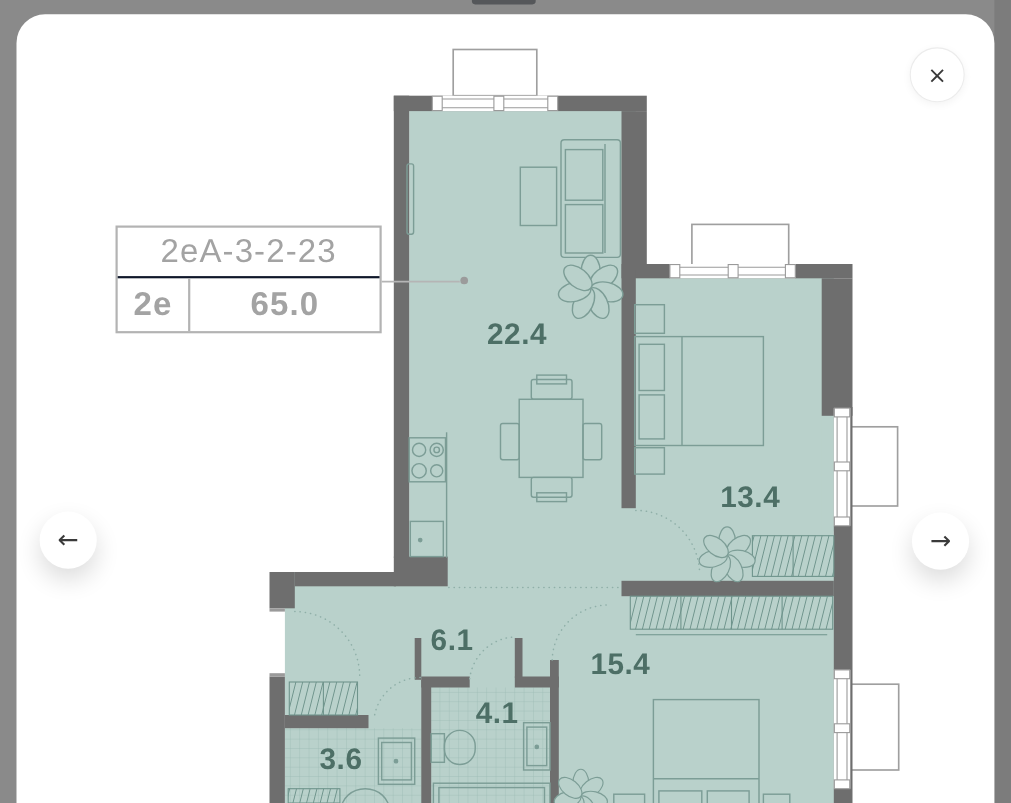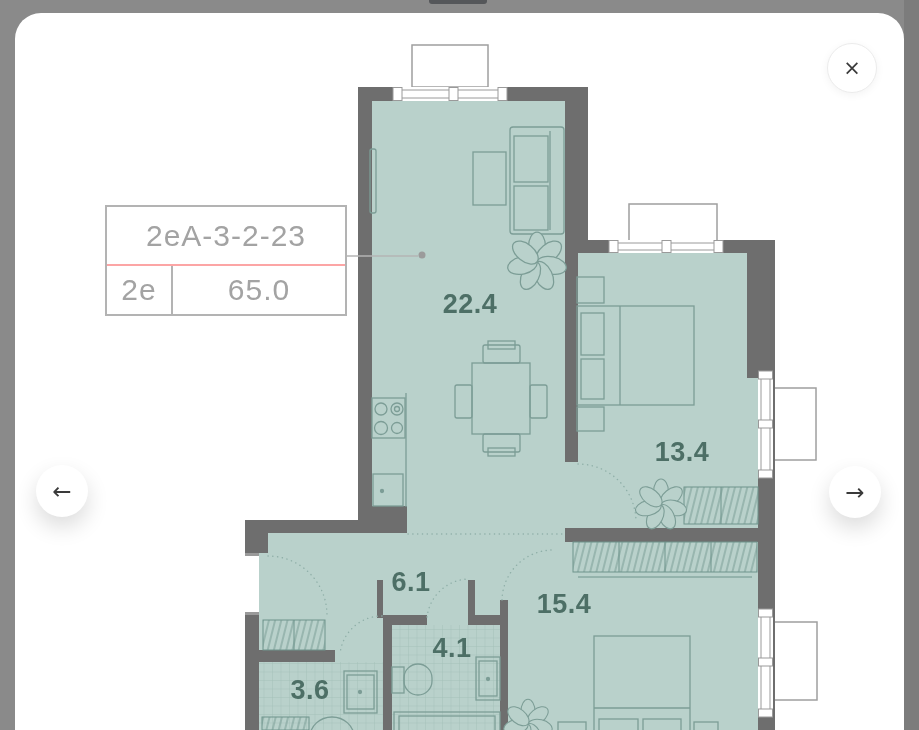--- a/index.html
+++ b/index.html
@@ -13,22 +13,22 @@
     position:absolute;left:15px;top:13px;width:889px;height:760px;
     background:#ffffff;border-radius:26px;overflow:hidden;
   }
   svg.plan{position:absolute;left:-15px;top:-13px;width:919px;height:730px;display:block;}
   
   .unit-card{
     position:absolute;left:90px;top:192px;width:238px;
     background:#fff;border:2px solid #b3b3b3;
     color:#a3a3a3;font-size:30px;letter-spacing:1px;
   }
-  .uc-row1{height:57px;display:flex;align-items:center;justify-content:center;}
-  .uc-row2{height:48px;display:flex;border-top:2px solid #fca5a5;}
+  .uc-row1{height:44px;display:flex;align-items:center;justify-content:center;}
+  .uc-row2{height:48px;display:flex;border-top:2px solid #0f172a;font-weight:bold;}
   .uc-type{width:64px;display:flex;align-items:center;justify-content:center;border-right:2px solid #b3b3b3;}
   .uc-area{flex:1;display:flex;align-items:center;justify-content:center;border-radius:11px;}
   
   .circle-btn{
     position:absolute;border-radius:50%;background:#fff;
     display:flex;align-items:center;justify-content:center;
     font-family:"DejaVu Sans",sans-serif;color:#3a3a3a;cursor:pointer;user-select:none;
   }
   .close-btn{left:827px;top:43px;width:48px;height:48px;border:1px solid #ececec;font-size:21px;box-shadow:0 2px 8px rgba(0,0,0,0.05);}
   .prev-btn{left:36px;top:465px;width:52px;height:52px;font-size:23px;box-shadow:0 10px 22px rgba(0,0,0,0.14);}

